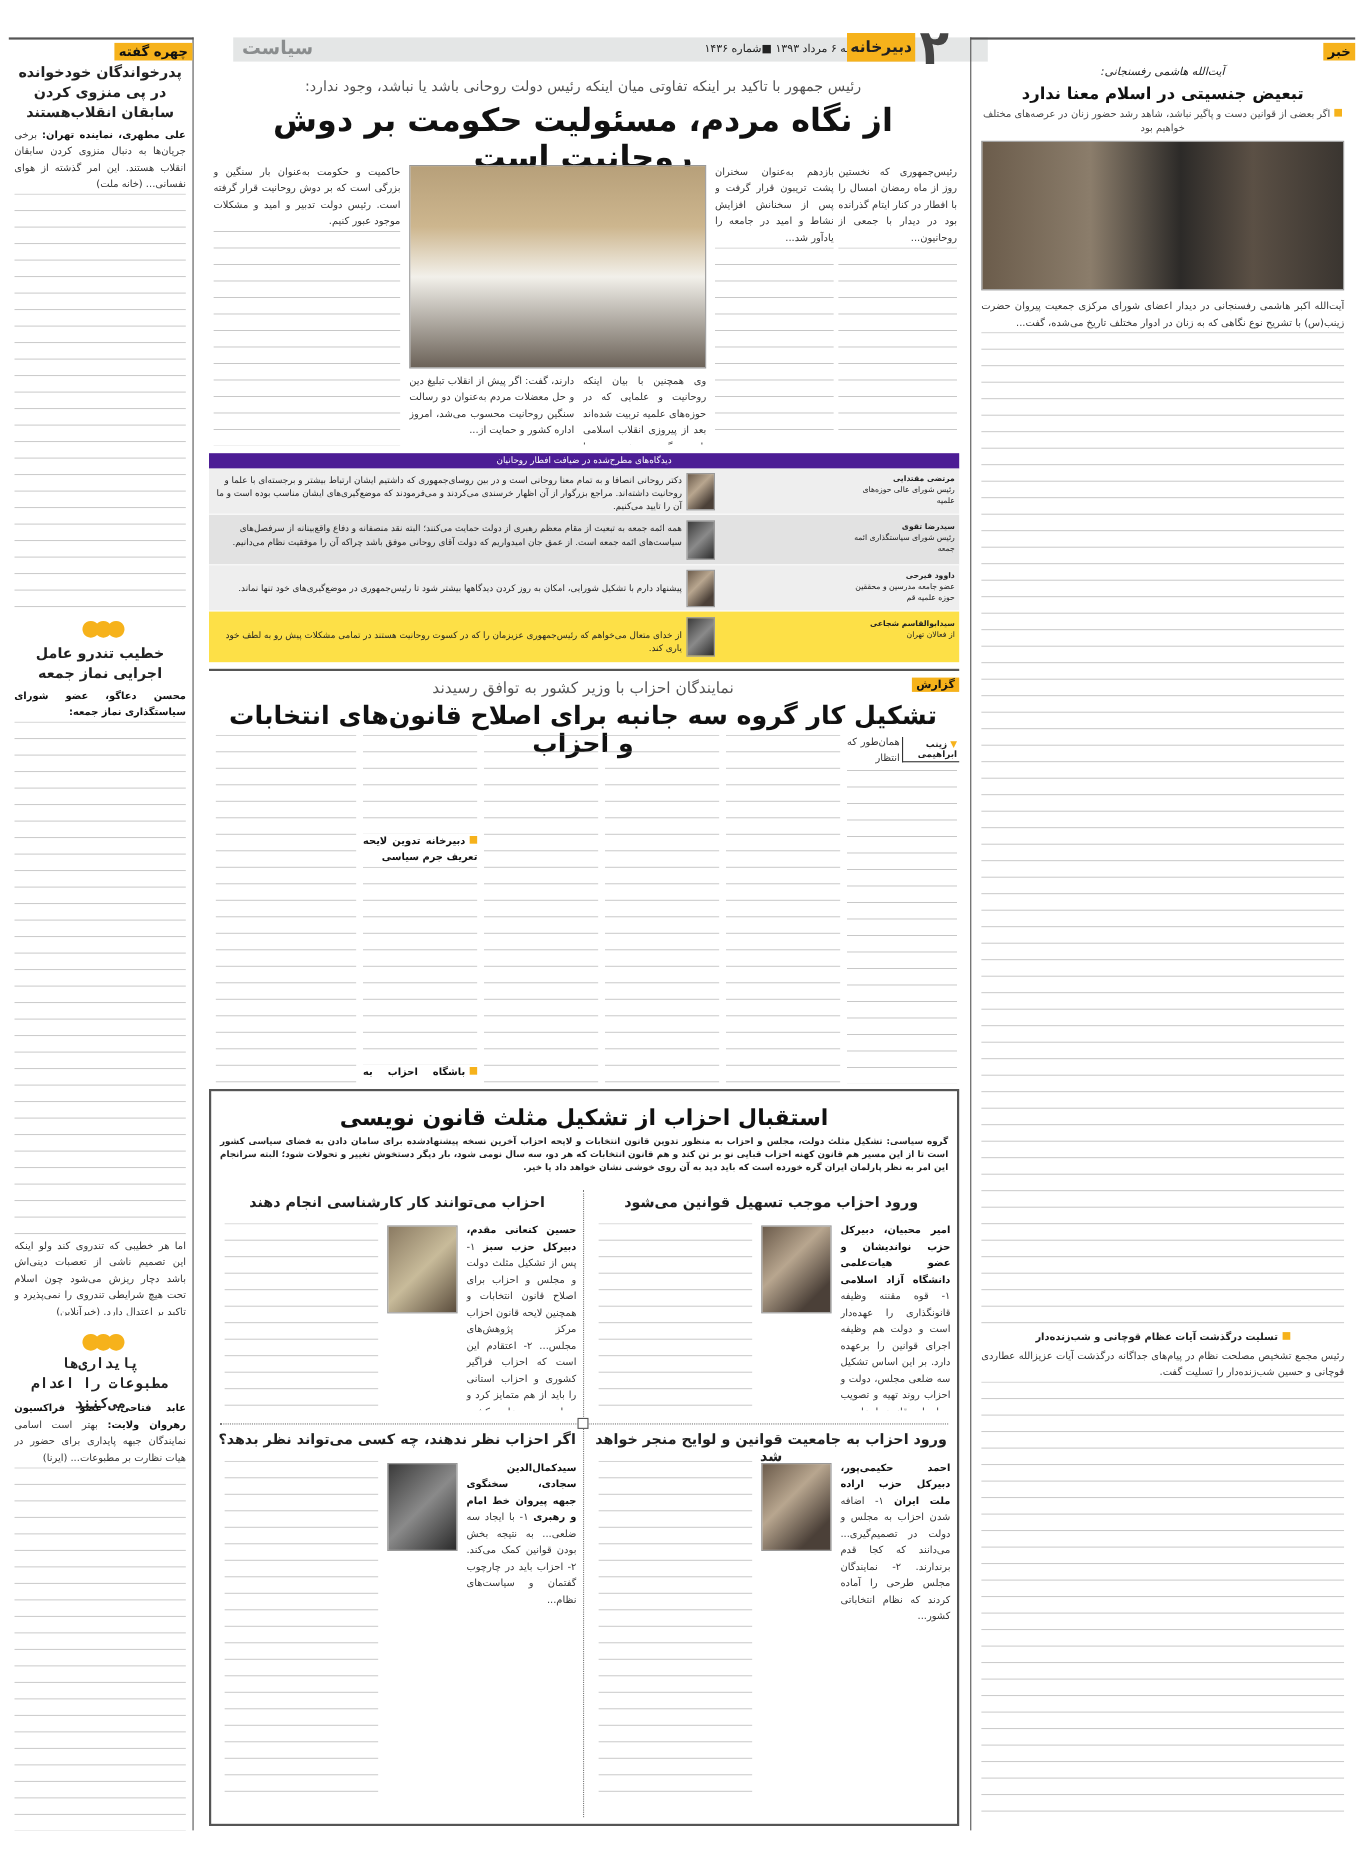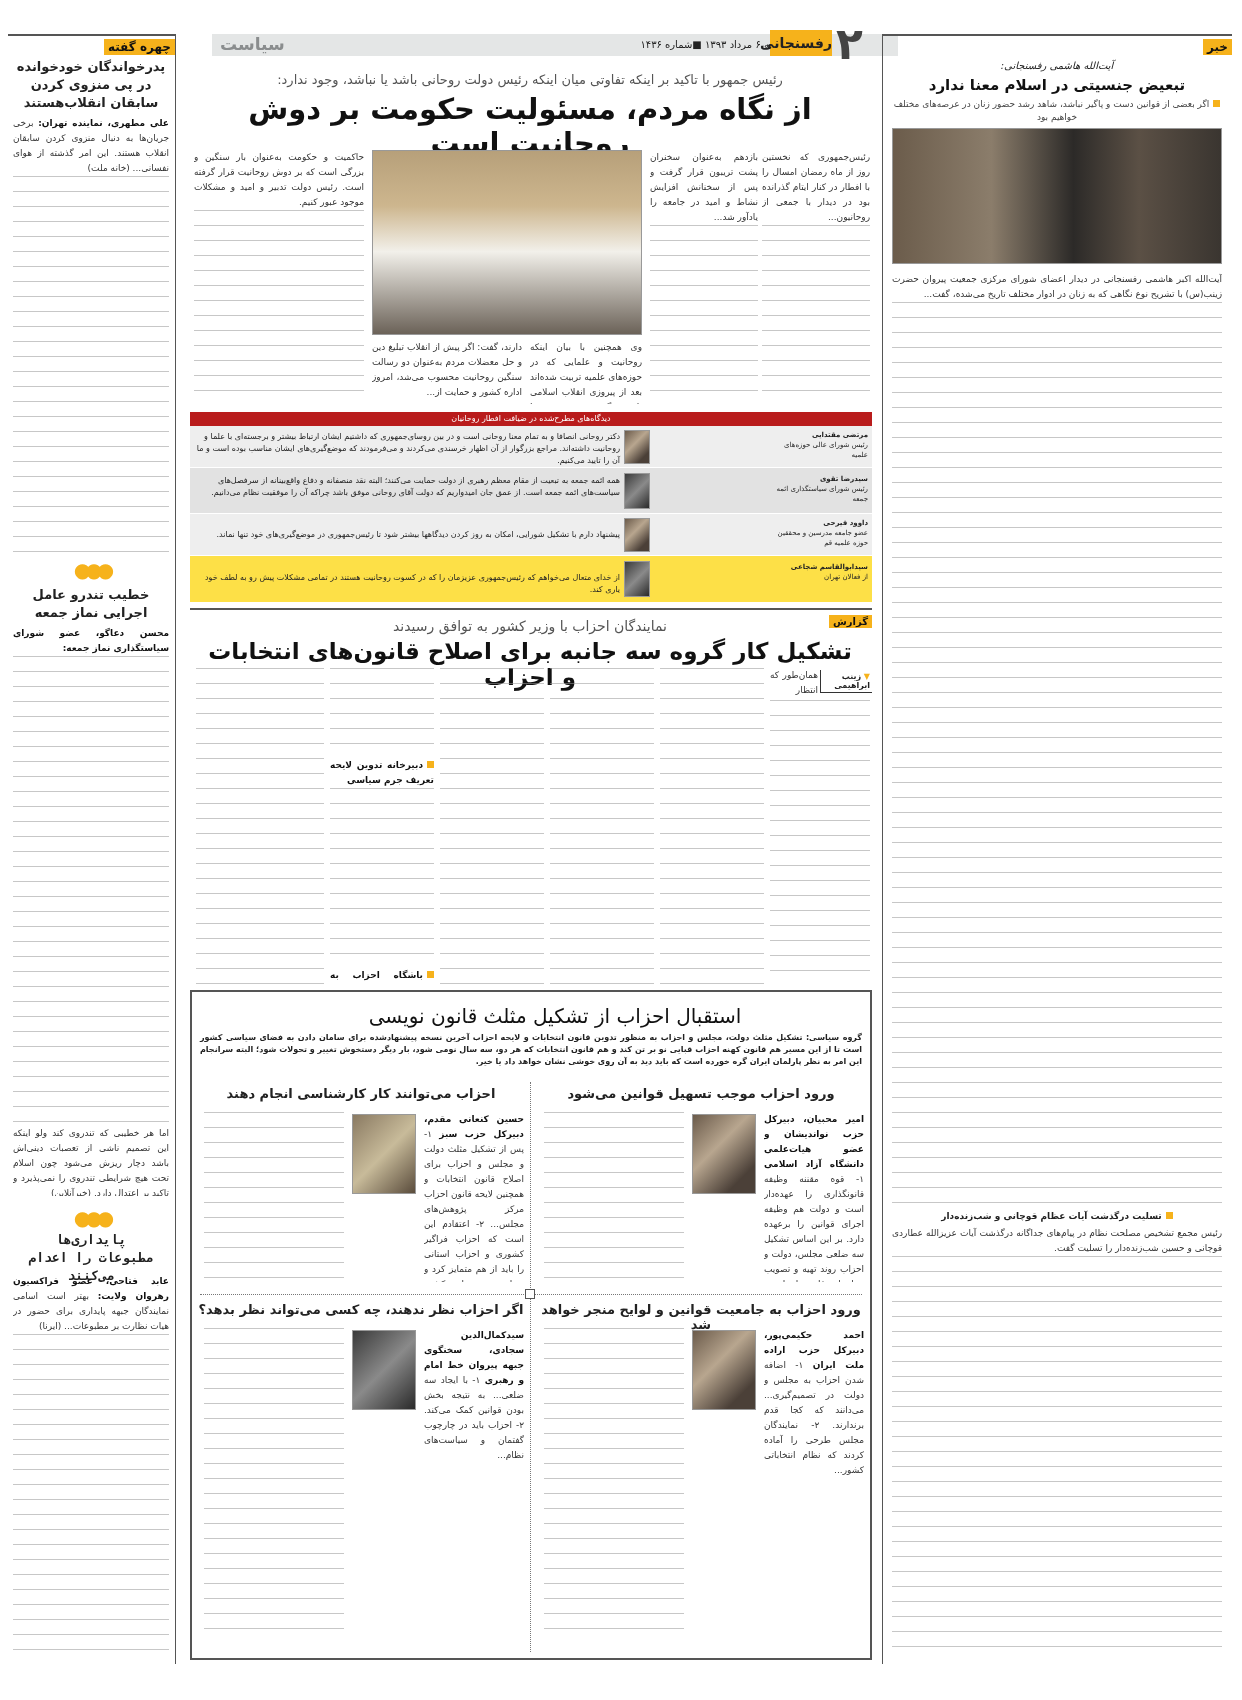--- a/index.html
+++ b/index.html
@@ -15,35 +15,35 @@
   .hr { border-top: 1px dotted #777; }
   .dot-deco { color: #f6b21b; font-size: 20px; text-align: center; letter-spacing: -6px; }
 </style>
 </head>
 <body>
 
 <div class="abs" style="left:188px;top:34px;width:686px;height:22px;background:#e4e6e6;margin-left:24px;">
   <span class="abs" style="left:8px;top:0;font-size:17px;font-weight:bold;color:#8a8d8e;">سیاست</span>
   <span class="abs" style="right:105px;top:5px;font-size:10px;color:#222;">دوشنبه ۶ مرداد ۱۳۹۳ ■شماره ۱۴۳۶</span>
 </div>
-<div class="abs" style="left:770px;top:30px;width:62px;height:26px;background:#f6b21b;color:#222;font-weight:bold;font-size:14px;text-align:center;line-height:26px;">رفسنجانی</div>
+<div class="abs" style="left:770px;top:30px;width:62px;height:26px;background:#f6b21b;color:#222;font-weight:bold;font-size:14px;text-align:center;line-height:26px;">دبیرخانه</div>
 <div class="abs" style="left:836px;top:18px;font-size:44px;font-weight:bold;color:#444;">۲</div>
 
 <div class="abs" style="left:200px;top:72px;width:660px;text-align:center;font-size:13px;color:#555;">رئیس جمهور با تاکید بر اینکه تفاوتی میان اینکه رئیس دولت روحانی باشد یا نباشد، وجود ندارد:</div>
 <div class="abs" style="left:200px;top:92px;width:660px;text-align:center;font-size:29px;font-weight:bold;color:#111;">از نگاه مردم، مسئولیت حکومت بر دوش روحانیت است</div>
 
 <div class="abs col-text" style="left:762px;top:150px;width:108px;height:250px;"><span>رئیس‌جمهوری که نخستین روز از ماه رمضان امسال را با افطار در کنار ایتام گذرانده بود در دیدار با جمعی از روحانیون...</span><span class="filler"></span></div>
 <div class="abs col-text" style="left:650px;top:150px;width:108px;height:250px;"><span>بازدهم به‌عنوان سخنران پشت تریبون قرار گرفت و پس از سخنانش افزایش نشاط و امید در جامعه را یادآور شد...</span><span class="filler"></span></div>
 <div class="abs photo" style="left:372px;top:150px;width:270px;height:185px;background:linear-gradient(180deg,#b7a07a 0,#cdb68e 30%,#f2f0ea 55%,#6b6258 100%);"></div>
 <div class="abs col-text" style="left:530px;top:340px;width:112px;height:64px;"><span>وی همچنین با بیان اینکه روحانیت و علمایی که در حوزه‌های علمیه تربیت شده‌اند بعد از پیروزی انقلاب اسلامی بار «سنگین و سخت‌تری» را بر دوش...</span></div>
 <div class="abs col-text" style="left:372px;top:340px;width:150px;height:64px;"><span>دارند، گفت: اگر پیش از انقلاب تبلیغ دین و حل معضلات مردم به‌عنوان دو رسالت سنگین روحانیت محسوب می‌شد، امروز اداره کشور و حمایت از...</span></div>
 <div class="abs col-text" style="left:194px;top:150px;width:170px;height:255px;"><span>حاکمیت و حکومت به‌عنوان بار سنگین و بزرگی است که بر دوش روحانیت قرار گرفته است. رئیس دولت تدبیر و امید و مشکلات موجود عبور کنیم.</span><span class="filler"></span></div>
 
 <div class="abs" style="left:190px;top:412px;width:682px;height:192px;">
-  <div style="background:#b91c1c;color:#fff;font-size:8px;text-align:center;height:14px;line-height:14px;">دیدگاه‌های مطرح‌شده در ضیافت افطار روحانیان</div>
+  <div style="background:#4c1d95;color:#fff;font-size:8px;text-align:center;height:14px;line-height:14px;">دیدگاه‌های مطرح‌شده در ضیافت افطار روحانیان</div>
   <div style="height:42px;background:#eeeeee;border-bottom:1px solid #fff;position:relative;">
     <div class="abs" style="right:4px;top:4px;width:100px;font-size:7px;font-weight:bold;line-height:10px;"><span>مرتضی مقتدایی</span><br><span style="font-weight:normal">رئیس شورای عالی حوزه‌های علمیه</span></div>
     <div class="abs photo" style="right:222px;top:4px;width:26px;height:34px;"></div>
     <div class="abs" style="right:252px;top:5px;width:425px;font-size:8px;line-height:12px;">دکتر روحانی انصافا و به تمام معنا روحانی است و در بین روسای‌جمهوری که داشتیم ایشان ارتباط بیشتر و برجسته‌ای با علما و روحانیت داشته‌اند. مراجع بزرگوار از آن اظهار خرسندی می‌کردند و می‌فرمودند که موضع‌گیری‌های ایشان مناسب بوده است و ما آن را تایید می‌کنیم.</div>
   </div>
   <div style="height:46px;background:#e2e2e2;border-bottom:1px solid #fff;position:relative;">
     <div class="abs" style="right:4px;top:6px;width:100px;font-size:7px;font-weight:bold;line-height:10px;"><span>سیدرضا تقوی</span><br><span style="font-weight:normal">رئیس شورای سیاستگذاری ائمه جمعه</span></div>
     <div class="abs photo gray" style="right:222px;top:5px;width:26px;height:36px;"></div>
     <div class="abs" style="right:252px;top:7px;width:425px;font-size:8px;line-height:12px;">همه ائمه جمعه به تبعیت از مقام معظم رهبری از دولت حمایت می‌کنند؛ البته نقد منصفانه و دفاع واقع‌بینانه از سرفصل‌های سیاست‌های ائمه جمعه است. از عمق جان امیدواریم که دولت آقای روحانی موفق باشد چراکه آن را موفقیت نظام می‌دانیم.</div>
   </div>
@@ -83,21 +83,21 @@
   <span class="filler" style="height:90px"></span>
   <div style="font-weight:bold;color:#111;"><span class="bullet"></span><span>دبیرخانه تدوین لایحه تعریف جرم سیاسی</span></div>
   <span class="filler" style="height:180px"></span>
   <div style="font-weight:bold;color:#111;"><span class="bullet"></span><span>باشگاه احزاب به جای خانه احزاب</span></div>
 </div>
 <div class="abs col-text" style="left:196px;top:668px;width:128px;height:317px;">
     <span class="filler"></span>
   </div>
 
 <div class="abs" style="left:190px;top:990px;width:682px;height:670px;border:2px solid #555;">
-  <div class="abs" style="left:0;top:12px;width:678px;text-align:center;font-size:20px;font-weight:normal;color:#111;margin-left:24px;">استقبال احزاب از تشکیل مثلث قانون نویسی</div>
+  <div class="abs" style="left:0;top:12px;width:678px;text-align:center;font-size:20px;font-weight:bold;color:#111;">استقبال احزاب از تشکیل مثلث قانون نویسی</div>
   <div class="abs" style="left:8px;top:40px;width:662px;font-size:8px;line-height:12px;font-weight:bold;text-align:justify;">گروه سیاسی: تشکیل مثلث دولت، مجلس و احزاب به منظور تدوین قانون انتخابات و لایحه احزاب آخرین نسخه پیشنهادشده برای سامان دادن به فضای سیاسی کشور است تا از این مسیر هم قانون کهنه احزاب قبایی نو بر تن کند و هم قانون انتخابات که هر دو، سه سال نومی شود، بار دیگر دستخوش تغییر و تحولات شود؛ البته سرانجام این امر به نظر پارلمان ایران گره خورده است که باید دید به آن روی خوشی نشان خواهد داد یا خیر.</div>
   <div class="abs vr" style="left:338px;top:90px;height:570px;"></div>
   <div class="abs hr" style="left:8px;top:302px;width:662px;"></div>
   <div class="abs" style="left:333px;top:297px;width:10px;height:10px;border:1px solid #555;background:#fff;"></div>
 
   <div class="abs" style="left:346px;top:94px;width:326px;height:200px;">
     <div style="font-size:13px;font-weight:bold;text-align:center;margin-bottom:8px;">ورود احزاب موجب تسهیل قوانین می‌شود</div>
     <div class="abs col-text" style="right:0;top:26px;width:100px;height:170px;"><b style="color:#111">امیر محبیان، دبیرکل حزب نواندیشان و عضو هیات‌علمی دانشگاه آزاد اسلامی</b> <span>۱- قوه مقننه وظیفه قانونگذاری را عهده‌دار است و دولت هم وظیفه اجرای قوانین را برعهده دارد. بر این اساس تشکیل سه ضلعی مجلس، دولت و احزاب روند تهیه و تصویب و اجرای قانون احزاب و اصلاح روند انتخابات را معقول‌تر و اجرایی‌تر می‌کند. ۲- روند دموکراتیک ما باید...</span></div>
     <div class="abs photo" style="right:108px;top:28px;width:64px;height:80px;"></div>
     <div class="abs col-text" style="right:180px;top:26px;width:140px;height:170px;">

